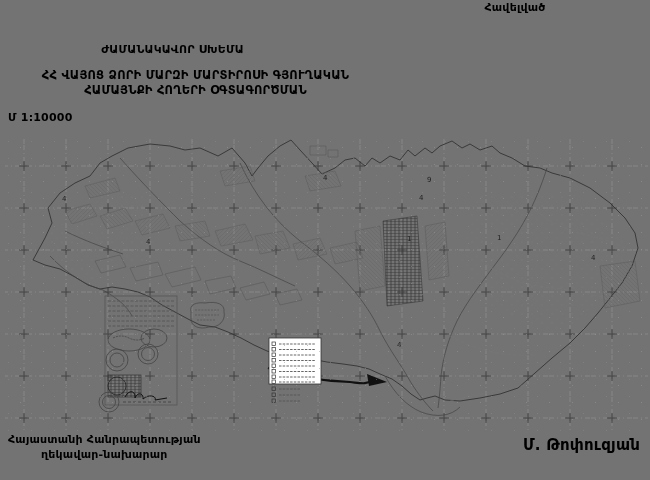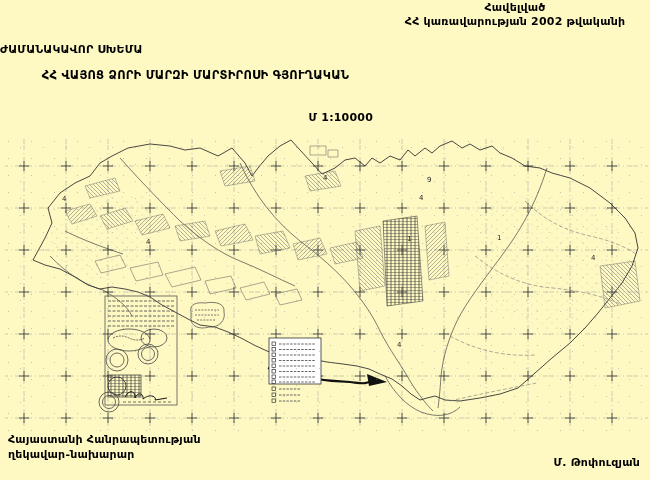--- a/index.html
+++ b/index.html
@@ -1,44 +1,44 @@
 <!DOCTYPE html>
 <html><head>
 <meta charset="utf-8">
 <style>
   html,body{margin:0;padding:0;background:#ffffff;}
   .page{
-    position:relative;width:650px;height:480px;background:#fef9c3;
+    position:relative;width:650px;height:480px;background:#737373;
     font-family:"DejaVu Sans","Liberation Sans",sans-serif;color:#000;
     overflow:hidden;
   }
-  .txt{position:absolute;font-weight:bold;letter-spacing:.2px;}
+  .txt{position:absolute;font-weight:bold;letter-spacing:.2px;text-align:center;}
   .appendix{top:1px;left:385px;width:260px;text-align:center;font-size:11px;line-height:14px;}
   .doc-type{top:43px;left:0;width:345px;font-size:11px;}
   .map-title{top:68px;left:8px;width:375px;text-align:center;font-size:11.5px;line-height:15px;}
-  .scale{top:111px;left:8px;width:365px;text-align:right;font-size:11px;}
+  .scale{top:111px;left:8px;width:365px;text-align:left;font-size:11px;}
   .footer-left{top:432px;left:8px;font-size:11px;line-height:15px;}
-  .footer-right{top:456px;right:10px;font-size:11px;text-align:right;}
+  .footer-right{top:436px;right:10px;font-size:15px;text-align:right;}
   .map-svg{position:absolute;left:5px;top:136px;}
   svg text{font-family:"DejaVu Sans","Liberation Sans",sans-serif;}
 </style>
 </head>
 <body>
 
 <div class="page">
 
   <div class="txt appendix">
     <div>Հավելված</div>
-    <div>ՀՀ կառավարության 2002 թվականի</div>
   </div>
 
   <div class="txt doc-type">ԺԱՄԱՆԱԿԱՎՈՐ ՍԽԵՄԱ</div>
 
   <div class="txt map-title">
     <div>ՀՀ ՎԱՅՈՑ ՁՈՐԻ ՄԱՐԶԻ ՄԱՐՏԻՐՈՍԻ ԳՅՈՒՂԱԿԱՆ</div>
+    <div>ՀԱՄԱՅՆՔԻ ՀՈՂԵՐԻ ՕԳՏԱԳՈՐԾՄԱՆ</div>
   </div>
 
   <div class="txt scale">Մ 1:10000</div>
 
   <svg class="map-svg" width="643" height="296" viewBox="0 0 643 296">
     <defs>
       <pattern id="gridp" width="42" height="42" patternUnits="userSpaceOnUse" patternTransform="translate(-2,9)">
         <path d="M0 21 H42 M21 0 V42" stroke="#9a9a9a" stroke-width="0.5" stroke-dasharray="5 3 1 3" fill="none"></path>
         <path d="M16 21 H26 M21 16 V26" stroke="#3c3c3c" stroke-width="0.9" fill="none"></path>
       </pattern>

